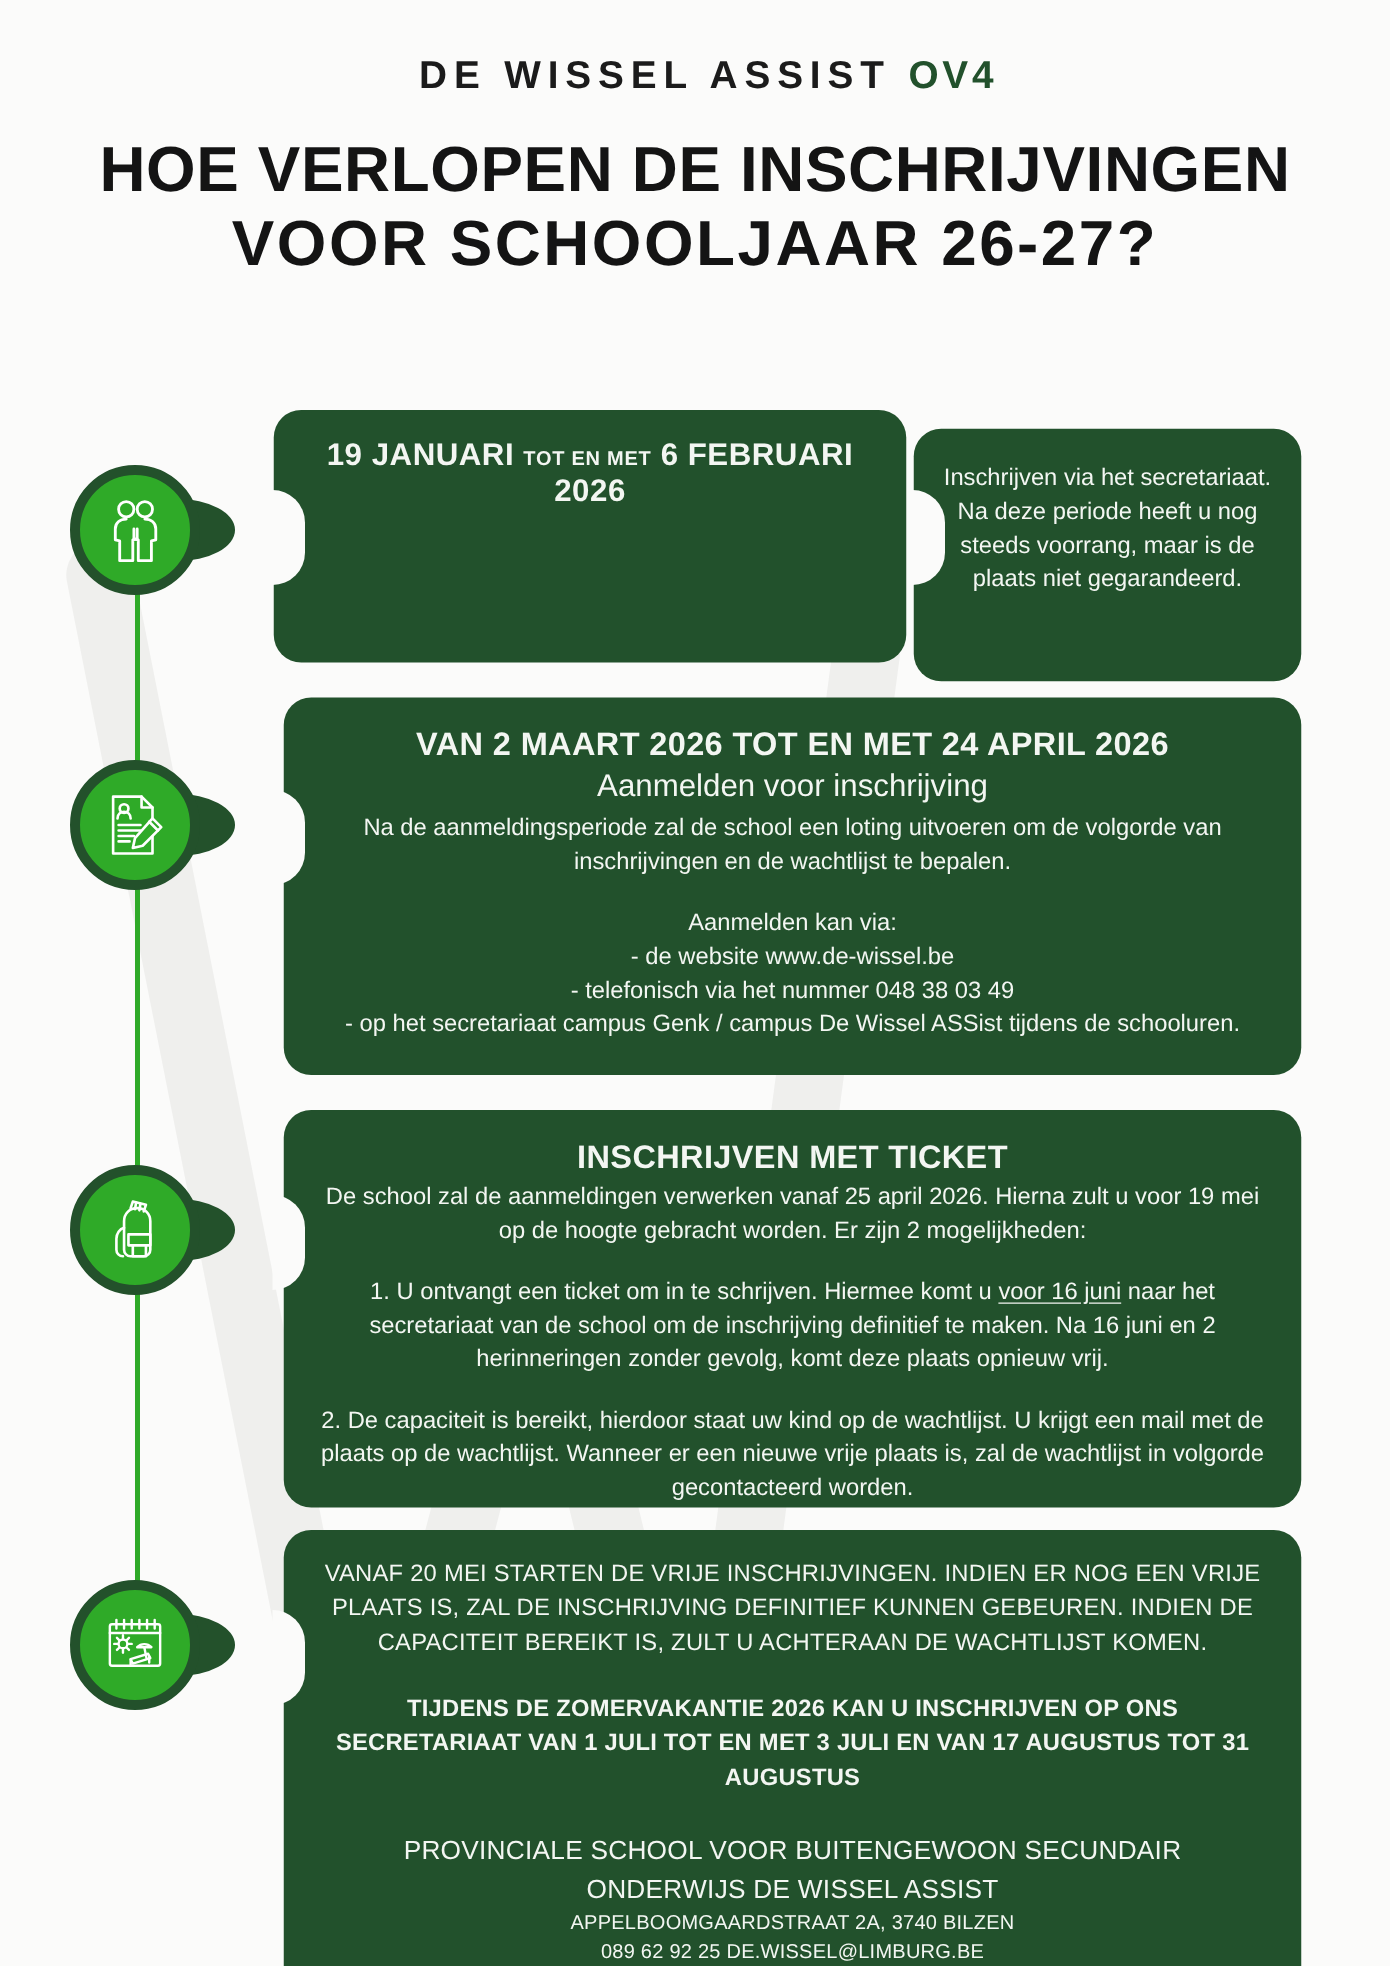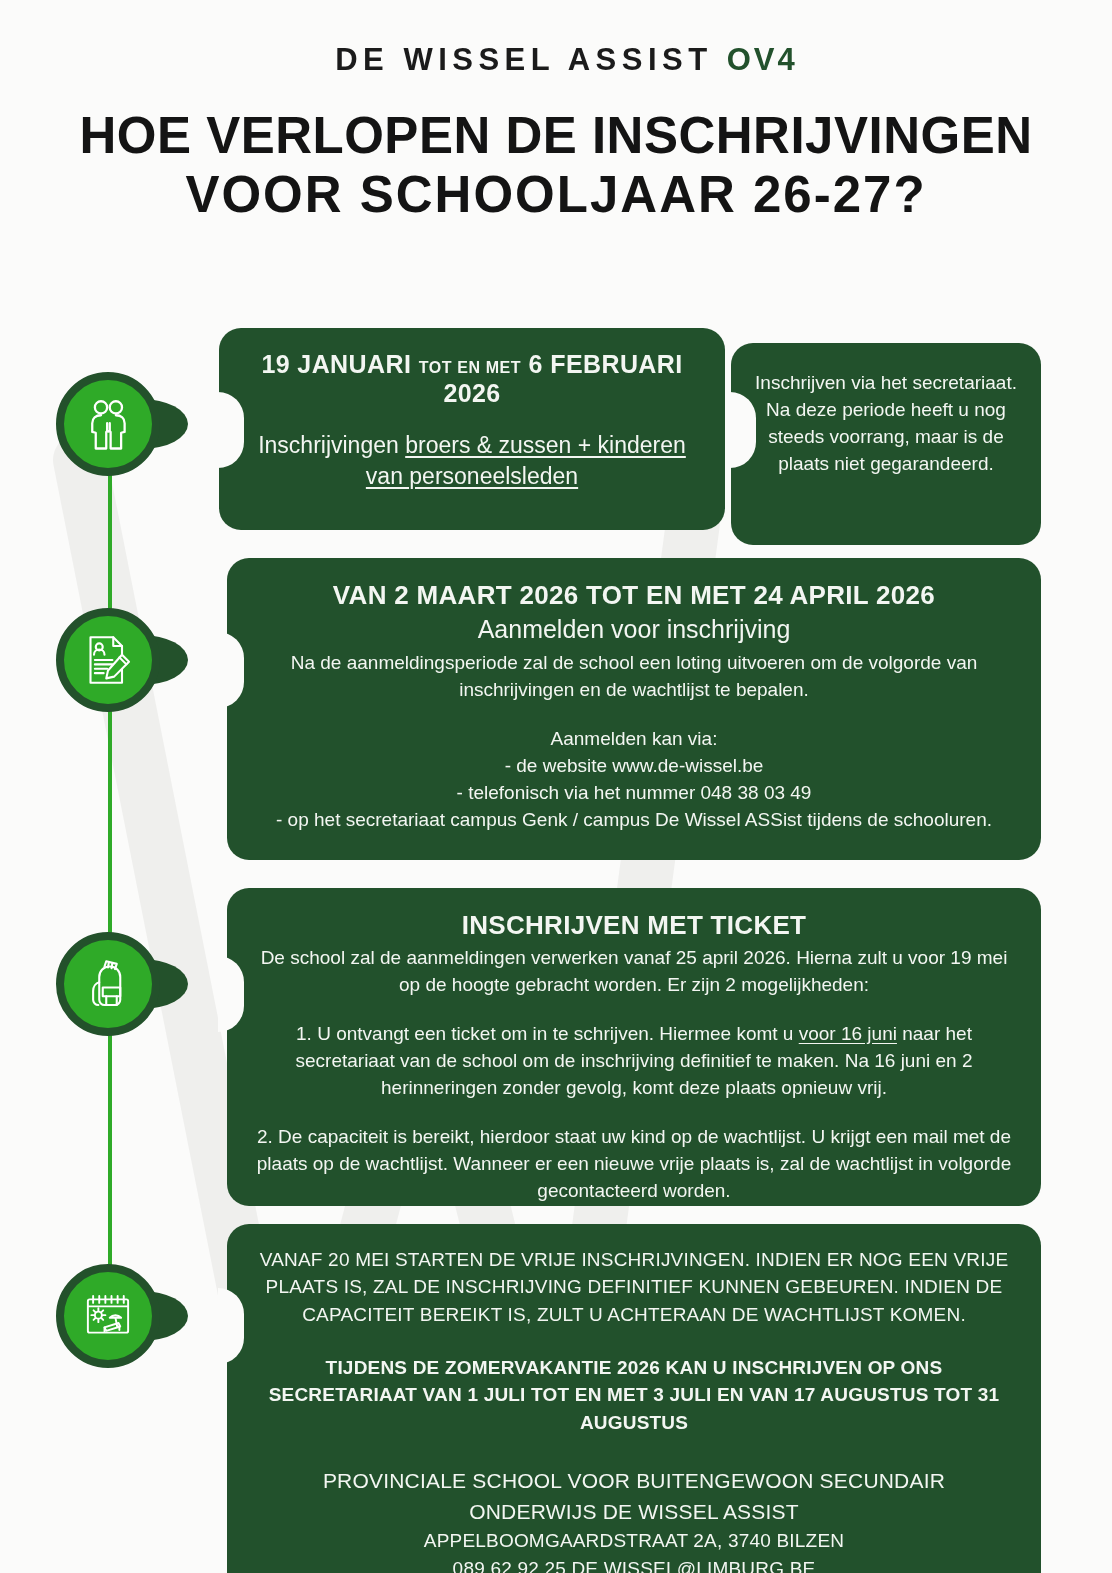--- a/index.html
+++ b/index.html
@@ -132,21 +132,21 @@
   .t-h {
     font-size: 26px; font-weight: bold; letter-spacing: 0.3px; margin-bottom: 4px;
   }
   .t-h2 { font-size: 25px; font-weight: normal; margin-bottom: 6px; }
   .t-body { font-size: 19px; line-height: 1.42; }
   .t-body.gap { margin-top: 22px; }
 
   .t-caps { font-size: 19px; line-height: 1.44; letter-spacing: 0.2px; }
   .t-caps-b { font-size: 19px; line-height: 1.44; font-weight: bold; letter-spacing: 0.2px; margin-top: 26px; }
   .t-foot { font-size: 21px; line-height: 1.45; margin-top: 30px; letter-spacing: 0.2px; }
-  .t-foot .sm { font-size: 19px; }
+  .t-foot .sm { font-size: 16px; }
 </style>
 </head>
 <body>
 
 <svg class="watermark" viewBox="0 0 760 1160" aria-hidden="true">
   <g fill="none" stroke="#e6e6e4" stroke-width="54" stroke-linecap="round" stroke-linejoin="round">
     <path d="M120 30 L330 1090 L470 560 L600 1090 L740 40"></path>
   </g>
 </svg>
 
@@ -218,23 +218,20 @@
     </svg>
   </div>
 
   <div class="card card-1">
     <div class="cardpad">
       <div class="t-date">
         <span>19 JANUARI</span>
         <span class="small">TOT EN MET</span>
         <span>6 FEBRUARI 2026</span>
       </div>
-      <div class="t-sub">
-        <span>Inschrijvingen </span><span class="u">broers &amp; zussen + kinderen van personeelsleden</span>
-      </div>
     </div>
   </div>
   <div class="notch-abs" style="top:350px;"></div>
 
   <div class="card card-1side">
     <div class="t-sideblock">Inschrijven via het secretariaat. Na deze periode heeft u nog steeds voorrang, maar is de plaats niet gegarandeerd.</div>
   </div>
   <div class="notch-side" style="top:350px;"></div>
 
   <div class="card card-2">

